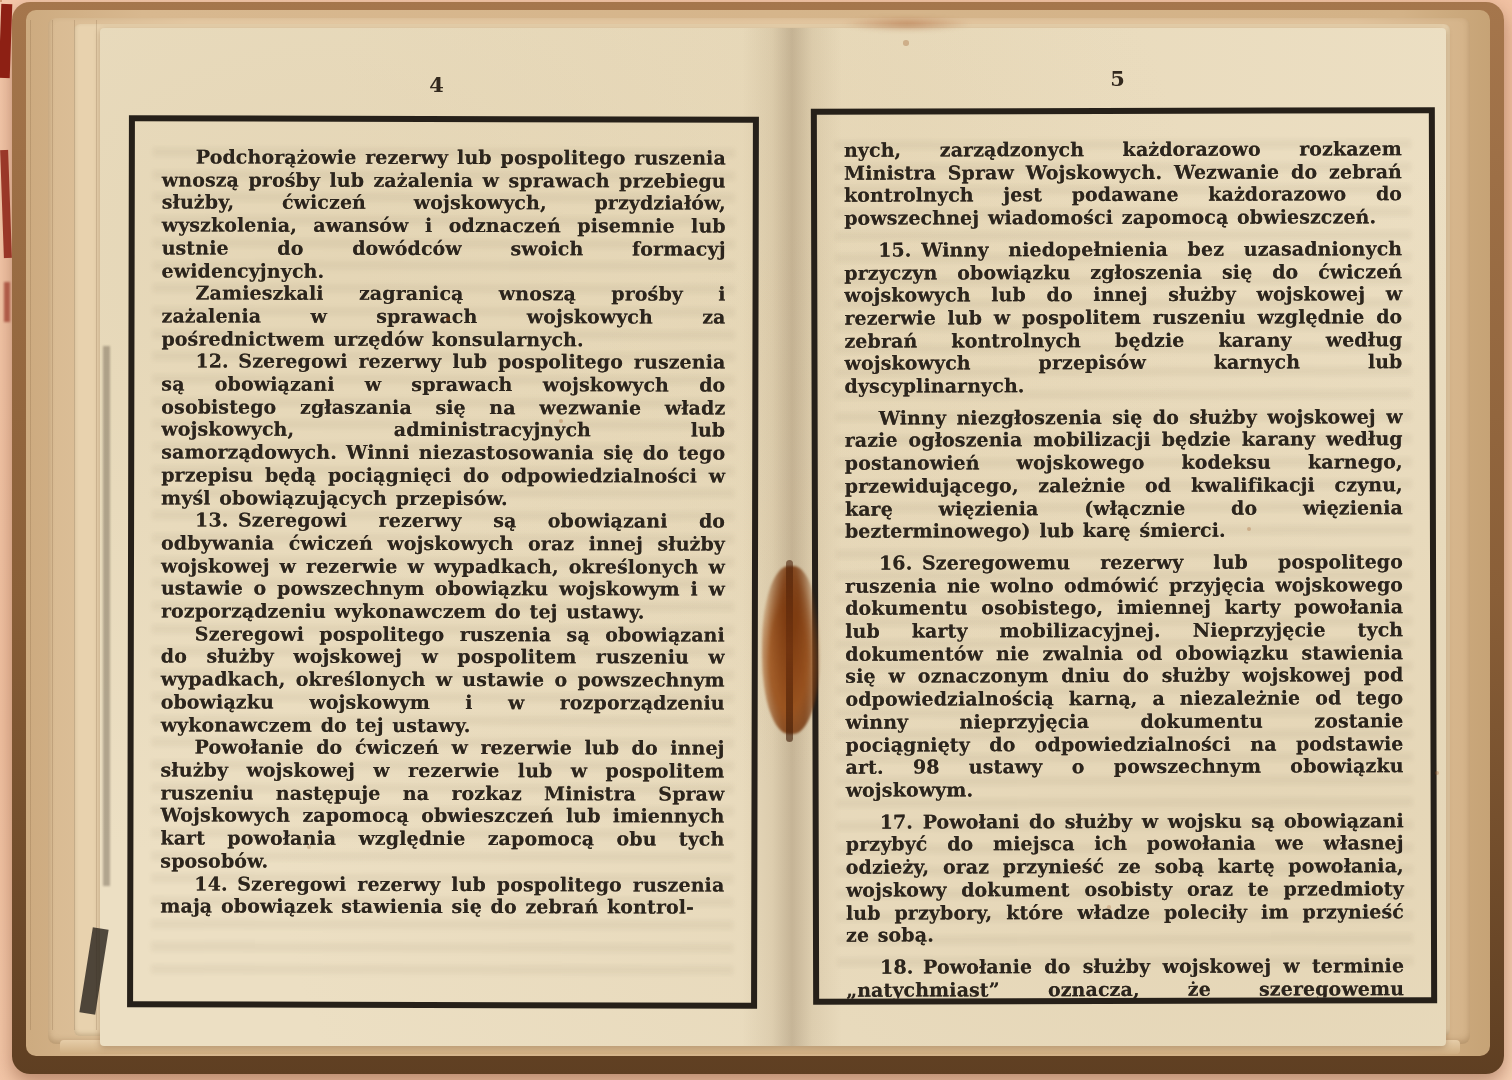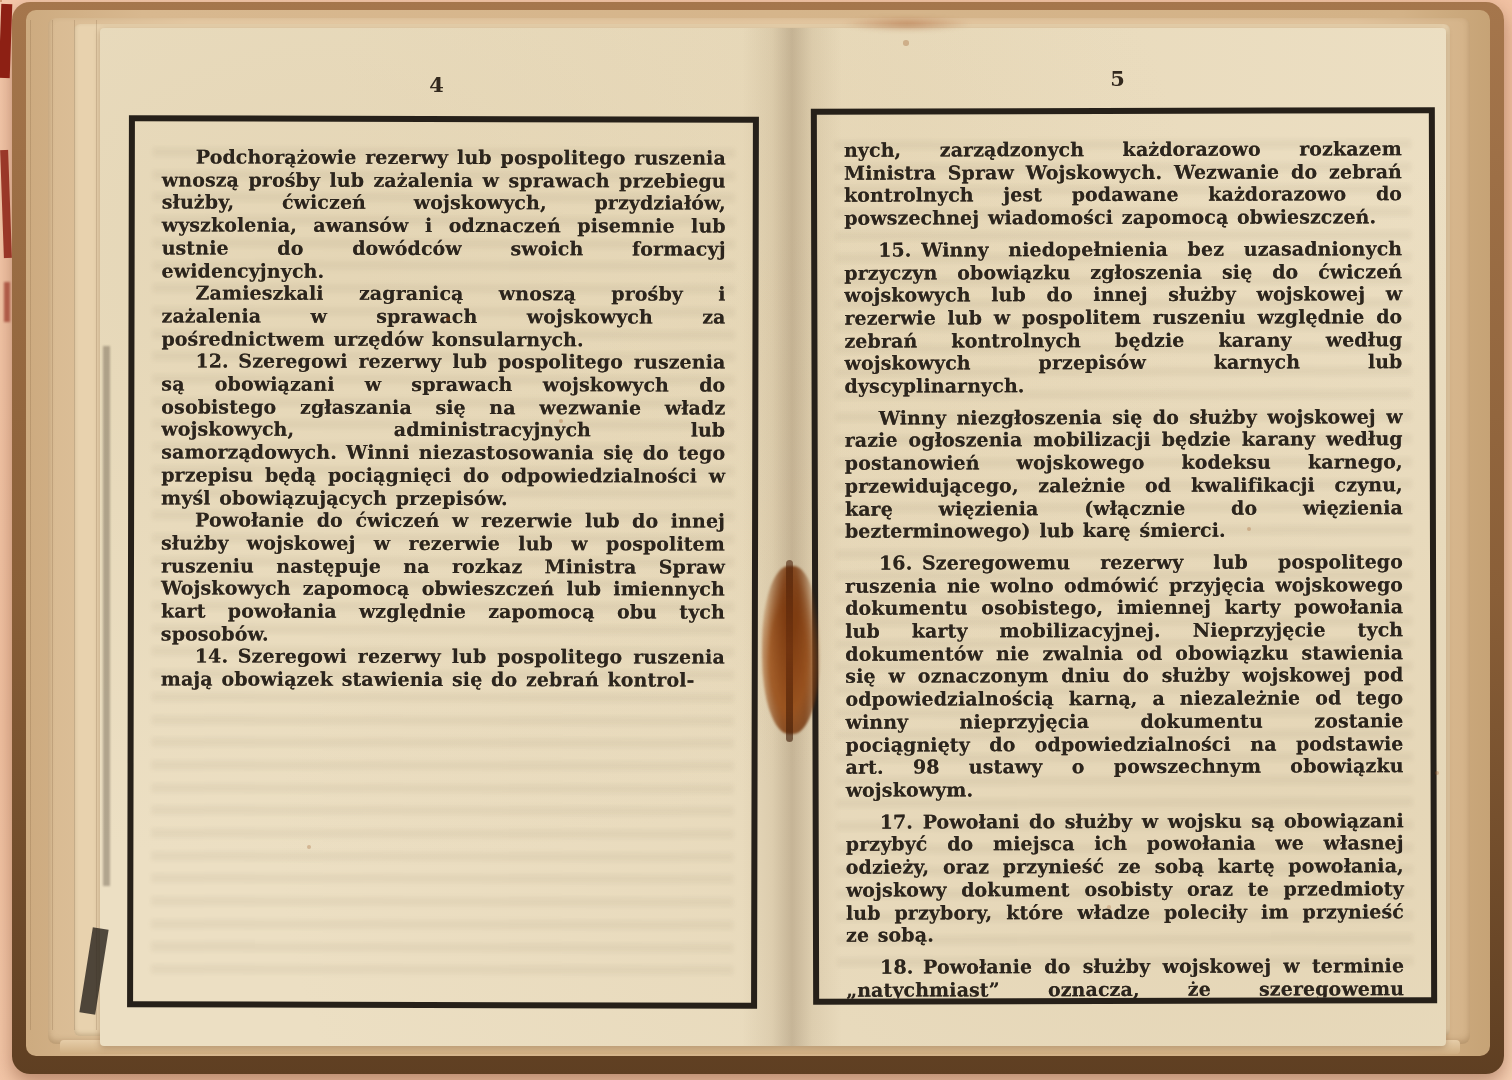--- a/index.html
+++ b/index.html
@@ -98,20 +98,22 @@
   <div class="pagenum pagenum-left">4</div>
   <div class="pagenum pagenum-right">5</div>
 
   <div class="frame frame-left">
     <div class="ghost"></div>
     <div class="textcol">
 
         <p class="para">Podchorążowie rezerwy lub pospolitego ruszenia wnoszą prośby lub zażalenia w sprawach przebiegu służby, ćwiczeń wojskowych, przydziałów, wyszkolenia, awansów i odznaczeń pisemnie lub ustnie do dowódców swoich formacyj ewidencyjnych.</p>
         <p class="para">Zamieszkali zagranicą wnoszą prośby i zażalenia w sprawach wojskowych za pośrednictwem urzędów konsularnych.</p>
         <p class="para">12. Szeregowi rezerwy lub pospolitego ruszenia są obowiązani w sprawach wojskowych do osobistego zgłaszania się na wezwanie władz wojskowych, administracyjnych lub samorządowych. Winni niezastosowania się do tego przepisu będą pociągnięci do odpowiedzialności w myśl obowiązujących przepisów.</p>
+        <p class="para">13. Szeregowi rezerwy są obowiązani do odbywania ćwiczeń wojskowych oraz innej służby wojskowej w rezerwie w wypadkach, określonych w ustawie o powszechnym obowiązku wojskowym i w rozporządzeniu wykonawczem do tej ustawy.</p>
+        <p class="para">Szeregowi pospolitego ruszenia są obowiązani do służby wojskowej w pospolitem ruszeniu w wypadkach, określonych w ustawie o powszechnym obowiązku wojskowym i w rozporządzeniu wykonawczem do tej ustawy.</p>
         <p class="para">Powołanie do ćwiczeń w rezerwie lub do innej służby wojskowej w rezerwie lub w pospolitem ruszeniu następuje na rozkaz Ministra Spraw Wojskowych zapomocą obwieszczeń lub imiennych kart powołania względnie zapomocą obu tych sposobów.</p>
         <p class="para">14. Szeregowi rezerwy lub pospolitego ruszenia mają obowiązek stawienia się do zebrań kontrol-</p>
       </div>
   </div>
 
   <div class="frame frame-right">
     <div class="ghost"></div>
     <div class="textcol">
 
     <p class="para no-indent">nych, zarządzonych każdorazowo rozkazem Ministra Spraw Wojskowych. Wezwanie do zebrań kontrolnych jest podawane każdorazowo do powszechnej wiadomości zapomocą obwieszczeń.</p>

